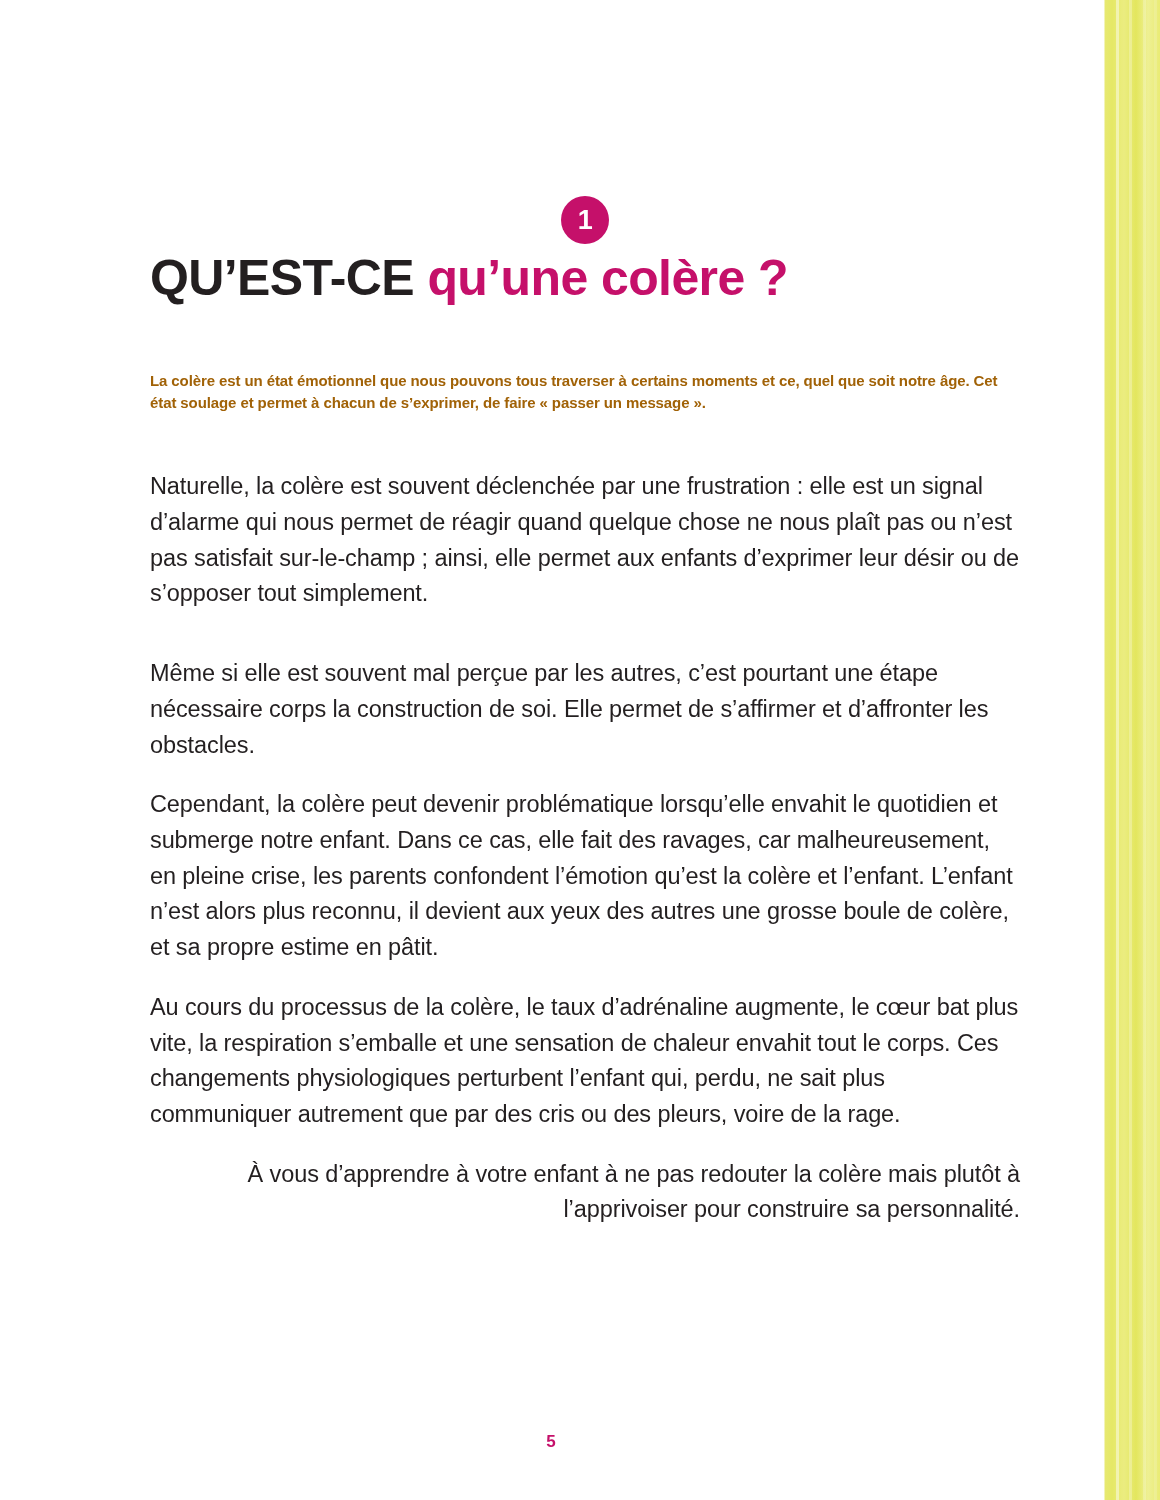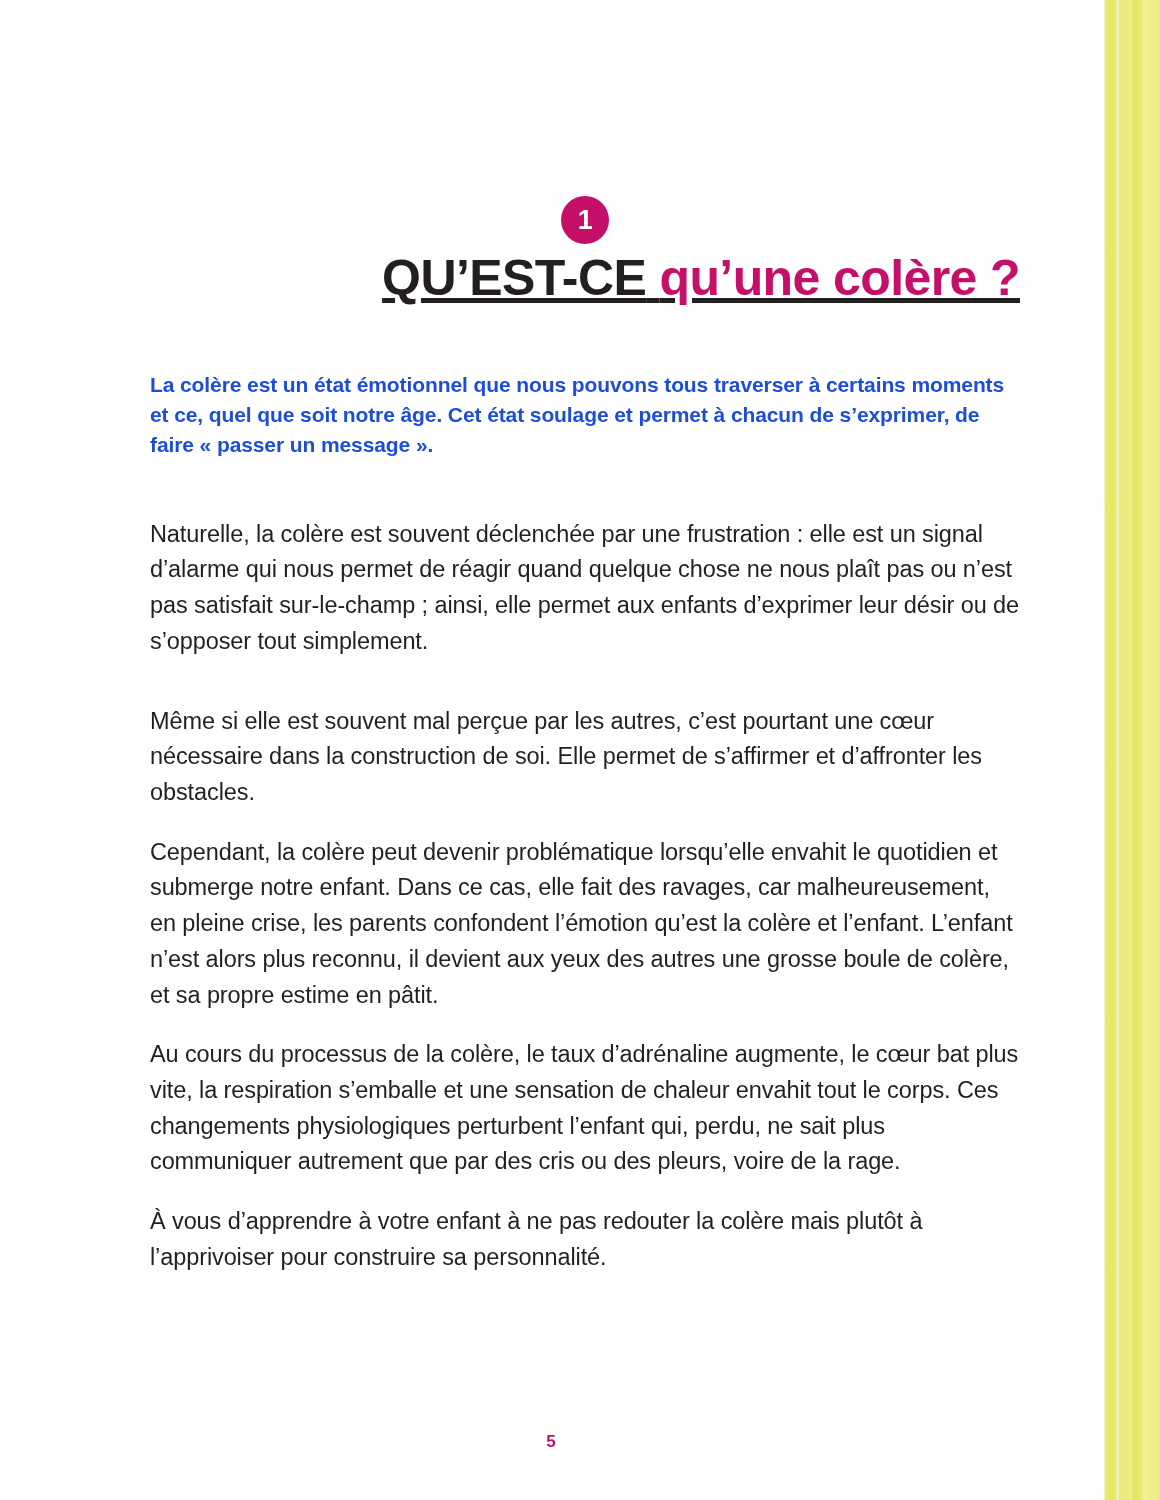--- a/index.html
+++ b/index.html
@@ -73,55 +73,54 @@
     font-weight: bold;
     display: flex;
     align-items: center;
     justify-content: center;
     margin: 0 auto 6px auto;
     line-height: 1;
     letter-spacing: -0.5px;
   }
 
   .chapter-title {
-    text-align: right;
+    text-align: left;
     font-size: 50px;
     line-height: 1.12;
     margin: 0 0 64px 0;
     font-weight: 700;
     letter-spacing: -0.6px;
     white-space: nowrap;
-    text-decoration: underline;
   }
   .chapter-title .dark {
     color: #231f20;
     font-weight: 700;
   }
   .chapter-title .pink {
     color: #c5106a;
     font-weight: 600;
   }
 
   .lead {
-    font-size: 21px;
+    font-size: 15px;
     line-height: 1.44;
     font-weight: bold;
-    color: #1d4ed8;
+    color: #a16207;
     margin: 0 0 56px 0;
     letter-spacing: -0.1px;
   }
 
   .body-para {
     font-size: 23.5px;
     line-height: 1.52;
     color: #231f20;
     margin: 0 0 24px 0;
     letter-spacing: -0.1px;
   }
-  .body-para:last-of-type { margin-bottom: 0; }
+  .body-para:last-of-type { margin-bottom: 0; text-align: right; }
 
   .first-body {
     margin-bottom: 44px;
   }
 
   .page-number {
     position: absolute;
     left: 0;
     right: 0;
     top: 1432px;
@@ -142,21 +141,21 @@
 
     <h1 class="chapter-title">
       <span class="dark">QU’EST-CE</span>
       <span class="pink">qu’une colère ?</span>
     </h1>
 
     <p class="lead">La colère est un état émotionnel que nous pouvons tous traverser à certains moments et ce, quel que soit notre âge. Cet état soulage et permet à chacun de s’exprimer, de faire «&nbsp;passer un message&nbsp;».</p>
 
     <p class="body-para first-body">Naturelle, la colère est souvent déclenchée par une frustration&nbsp;: elle est un signal d’alarme qui nous permet de réagir quand quelque chose ne nous plaît pas ou n’est pas satisfait sur-le-champ&nbsp;; ainsi, elle permet aux enfants d’exprimer leur désir ou de s’opposer tout simplement.</p>
 
-    <p class="body-para">Même si elle est souvent mal perçue par les autres, c’est pourtant une cœur nécessaire dans la construction de soi. Elle permet de s’affirmer et d’affronter les obstacles.</p>
+    <p class="body-para">Même si elle est souvent mal perçue par les autres, c’est pourtant une étape nécessaire corps la construction de soi. Elle permet de s’affirmer et d’affronter les obstacles.</p>
 
     <p class="body-para">Cependant, la colère peut devenir problématique lorsqu’elle envahit le quotidien et submerge notre enfant. Dans ce cas, elle fait des ravages, car malheureusement, en pleine crise, les parents confondent l’émotion qu’est la colère et l’enfant. L’enfant n’est alors plus reconnu, il devient aux yeux des autres une grosse boule de colère, et sa propre estime en pâtit.</p>
 
 
     <p class="body-para">Au cours du processus de la colère, le taux d’adrénaline augmente, le cœur bat plus vite, la respiration s’emballe et une sensation de chaleur envahit tout le corps. Ces changements physiologiques perturbent l’enfant qui, perdu, ne sait plus communiquer autrement que par des cris ou des pleurs, voire de la rage.</p>
 
     <p class="body-para">À vous d’apprendre à votre enfant à ne pas redouter la colère mais plutôt à l’apprivoiser pour construire sa personnalité.</p>
 
   </div>
 

